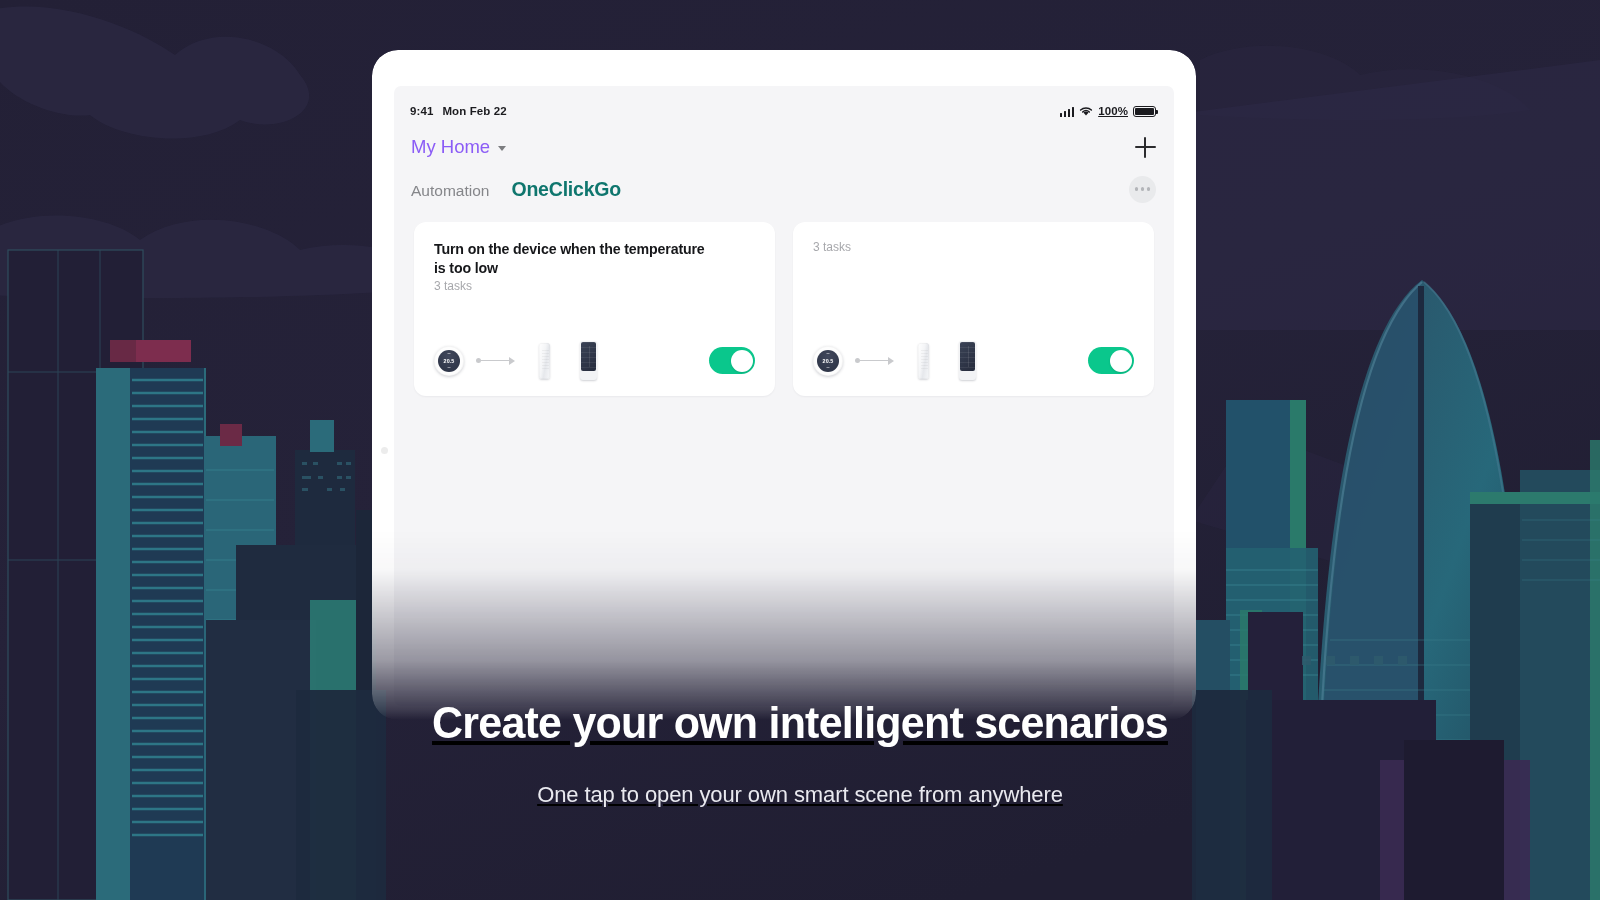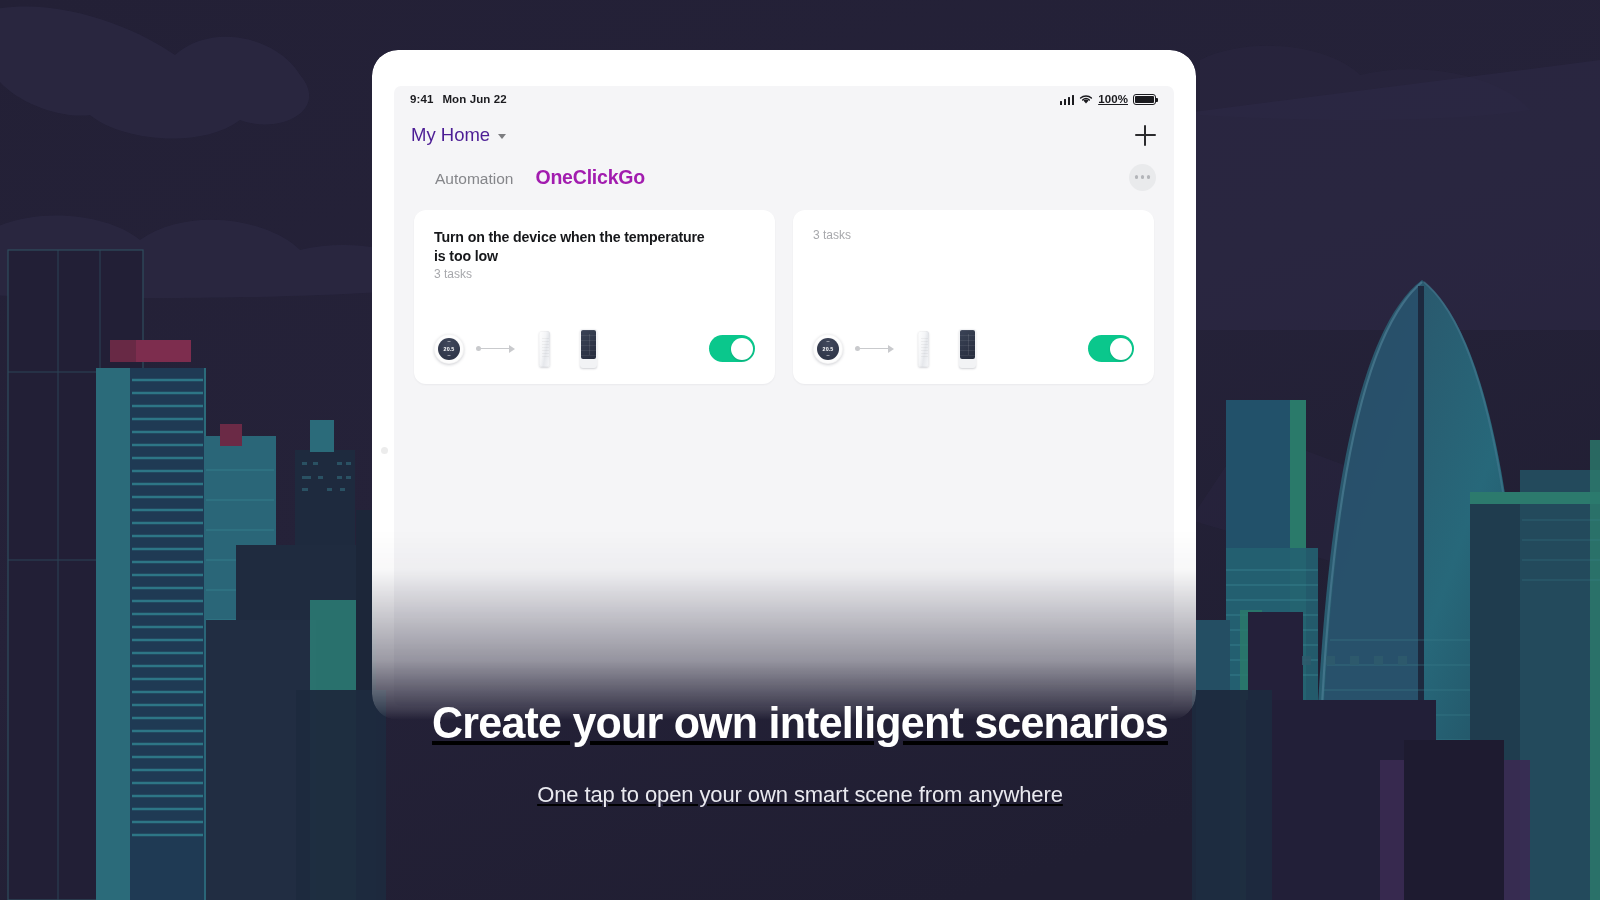--- a/index.html
+++ b/index.html
@@ -49,20 +49,21 @@
     overflow: hidden;
   }
 
   
   .statusbar {
     height: 26px;
     display: flex; align-items: center; justify-content: space-between;
     padding: 0 18px 0 16px;
     font-size: 11.5px; font-weight: bold; color: #1b1b1f;
     letter-spacing: 0.1px;
+    margin-top: 12px;
   }
   .sb-left { display:flex; align-items:center; gap: 9px; }
   .sb-right { display:flex; align-items:flex-end; gap: 5px; text-decoration: underline; }
   .bars { display:flex; align-items:flex-end; gap:1.5px; height:10px; }
   .bars i { display:block; width:2.5px; background:#1b1b1f; border-radius:0.5px; }
   .bars i:nth-child(1){height:4px;} .bars i:nth-child(2){height:6px;}
   .bars i:nth-child(3){height:8px;} .bars i:nth-child(4){height:10px;}
   .batt {
     width: 23px; height: 11px; border: 1.4px solid #1b1b1f;
     border-radius: 3px; position: relative; padding: 1.3px;
@@ -72,40 +73,40 @@
     width:2px; height:4px; background:#1b1b1f; border-radius:0 1px 1px 0;
   }
   .batt span { display:block; height:100%; width:100%; background:#1b1b1f; border-radius:1px; }
 
   
   .header {
     display:flex; align-items:center; justify-content:space-between;
     padding: 4px 18px 0 17px; height: 42px;
   }
   .home-sel { display:flex; align-items:center; gap:8px; cursor:pointer; }
-  .home-sel .title { font-size: 18.5px; color:#4c1d95; font-weight: 400; }
+  .home-sel .title { font-size: 18.5px; color:#8b5cf6; font-weight: 400; }
   .caret {
     width:0;height:0;border-left:4.5px solid transparent;border-right:4.5px solid transparent;
     border-top:5.5px solid #7c7d80; margin-top:3px;
   }
   .plus { position:relative; width:21px; height:21px; cursor:pointer; }
   .plus::before, .plus::after {
     content:""; position:absolute; background:#2b2b2e; border-radius:1px;
   }
   .plus::before { left:0; top:9.2px; width:21px; height:1.9px; }
   .plus::after { top:0; left:9.2px; height:21px; width:1.9px; }
 
   
   .tabsrow {
     display:flex; align-items:center; justify-content:space-between;
     padding: 6px 18px 0 17px; height: 40px;
   }
-  .tabs { display:flex; align-items:baseline; gap: 22px; margin-left: 24px; }
+  .tabs { display:flex; align-items:baseline; gap: 22px; }
   .tab { font-size: 15.5px; color:#85868a; cursor:pointer; }
-  .tab.active { font-size: 19.5px; font-weight: bold; color:#a21caf; letter-spacing:-0.2px; }
+  .tab.active { font-size: 19.5px; font-weight: bold; color:#0f766e; letter-spacing:-0.2px; }
   .more-btn {
     width:27px;height:27px;border-radius:50%;background:#e9eaec;
     display:flex;align-items:center;justify-content:center;gap:2.6px;cursor:pointer;
   }
   .more-btn i { width:3.4px;height:3.4px;border-radius:50%;background:#b3b5b9;display:block; }
 
   
   .cards {
     display:flex; gap: 18px; padding: 16px 20px 0 20px;
   }
@@ -405,21 +406,21 @@
   </svg>
 
   <div class="tablet">
     <div class="bezel-cam"></div>
 
     <div class="screen">
 
       <div class="statusbar">
         <div class="sb-left">
           <span>9:41</span>
-          <span>Mon Jun 22</span>
+          <span>Mon Feb 22</span>
         </div>
         <div class="sb-right">
           <span class="bars">
               <i></i>
               <i></i>
               <i></i>
               <i></i>
             </span>
           <svg width="14" height="11" viewBox="0 0 14 11">
             <path d="M7 9.6 L4.4 6.6 A4 4 0 0 1 9.6 6.6 Z" fill="#1b1b1f"></path>

